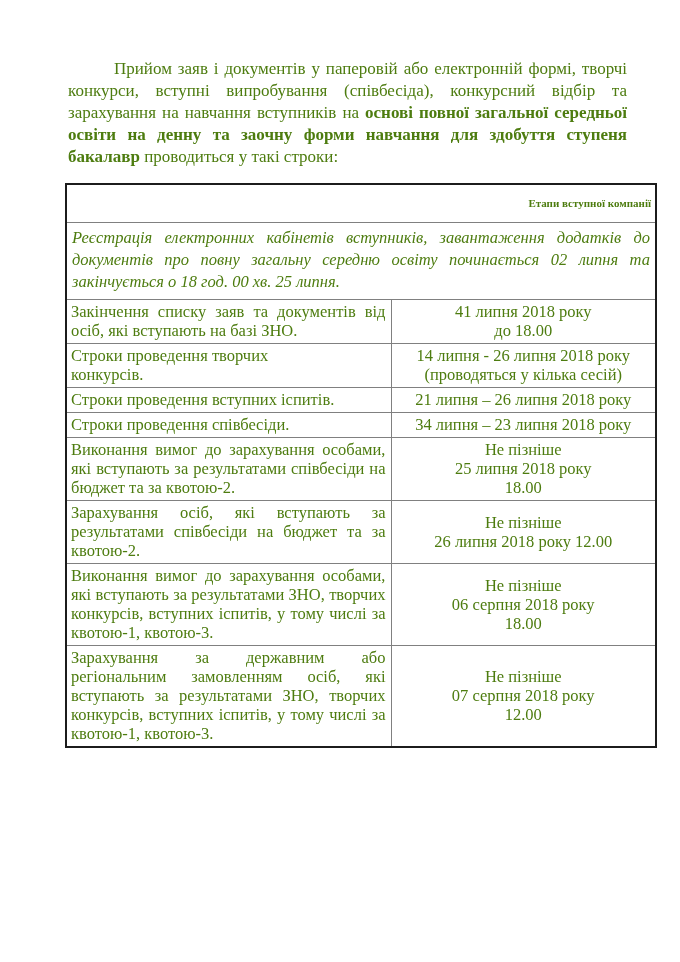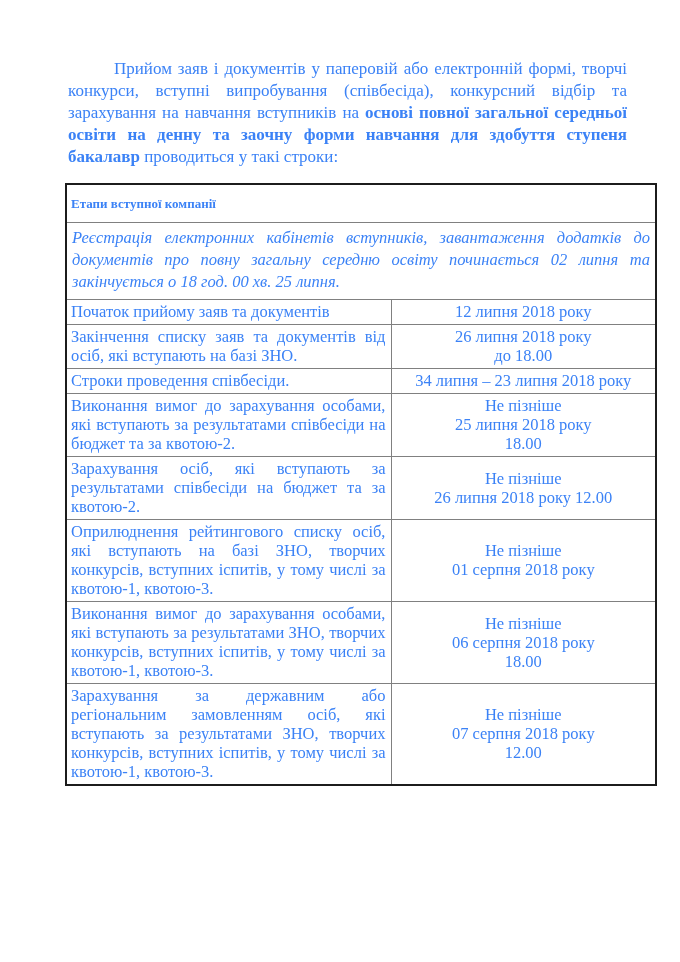--- a/index.html
+++ b/index.html
@@ -10,21 +10,21 @@
     height: 962px;
     overflow: hidden;
   }
   .page {
     width: 680px;
     height: 962px;
     box-sizing: border-box;
     padding: 58px 25px 0 65px;
     background: #ffffff;
     font-family: "Liberation Serif", "DejaVu Serif", serif;
-    color: #3b82f6;
+    color: #4d7c0f;
   }
   .intro {
     margin: 0 28px 15px 3px;
     font-size: 17px;
     line-height: 22px;
     text-align: justify;
     text-indent: 46px;
   }
   .intro b { font-weight: bold; }
   table.stages {
@@ -37,22 +37,22 @@
   col.c-stage { width: 325px; }
   col.c-date  { width: 265px; }
   table.stages th, table.stages td {
     border: 1px solid #808080;
     vertical-align: middle;
     box-sizing: border-box;
   }
   th.title-cell {
     border-bottom: 1px solid #555;
     font-weight: bold;
-    text-align: left;
-    font-size: 13px;
+    text-align: right;
+    font-size: 11px;
     padding: 8px 4px;
     line-height: 21px;
   }
   td.note-cell {
     font-style: italic;
     text-align: justify;
     padding: 4px 5px 6px 5px;
     line-height: 22px;
     white-space: normal;
     border-radius: 32px;
@@ -86,58 +86,59 @@
     <thead>
       <tr>
         <th class="title-cell" colspan="2">Етапи вступної компанії</th>
       </tr>
     </thead>
     <tbody id="rows-body">
       <tr>
         <td class="note-cell" colspan="2">Реєстрація електронних кабінетів вступників, завантаження додатків до документів про повну загальну середню освіту починається 02 липня та закінчується о 18 год. 00 хв. 25 липня.</td>
       </tr>
 
-  <tr>
-    <td class="stage-cell">Початок прийому заяв та документів</td>
-    <td class="date-cell">12 липня 2018 року</td>
-  </tr>
 
 
   <tr>
     <td class="stage-cell">Закінчення списку заяв та документів від осіб, які вступають на базі ЗНО.</td>
-    <td class="date-cell">26 липня 2018 року
+    <td class="date-cell">41 липня 2018 року
 до 18.00</td>
   </tr>
 
+  <tr>
+    <td class="stage-cell">Строки проведення творчих
+конкурсів.</td>
+    <td class="date-cell">14 липня - 26 липня 2018 року
+(проводяться у кілька сесій)</td>
+  </tr>
 
+  <tr>
+    <td class="stage-cell">Строки проведення вступних іспитів.</td>
+    <td class="date-cell">21 липня – 26 липня 2018 року</td>
+  </tr>
 
   <tr>
     <td class="stage-cell">Строки проведення співбесіди.</td>
     <td class="date-cell">34 липня – 23 липня 2018 року</td>
   </tr>
 
 
   <tr>
     <td class="stage-cell">Виконання вимог до зарахування особами, які вступають за результатами співбесіди на бюджет та за квотою-2.</td>
     <td class="date-cell">Не пізніше
 25 липня 2018 року
 18.00</td>
   </tr>
 
   <tr>
     <td class="stage-cell">Зарахування осіб, які вступають за результатами співбесіди на бюджет та за квотою-2.</td>
     <td class="date-cell">Не пізніше
 26 липня 2018 року 12.00</td>
   </tr>
 
-  <tr>
-    <td class="stage-cell">Оприлюднення рейтингового списку осіб, які вступають на базі ЗНО, творчих конкурсів, вступних іспитів, у тому числі за квотою-1, квотою-3.</td>
-    <td class="date-cell">Не пізніше
-01 серпня 2018 року</td>
-  </tr>
 
   <tr>
     <td class="stage-cell">Виконання вимог до зарахування особами, які вступають за результатами ЗНО, творчих конкурсів, вступних іспитів, у тому числі за квотою-1, квотою-3.</td>
     <td class="date-cell">Не пізніше
 06 серпня 2018 року
 18.00</td>
   </tr>
 
   <tr>
     <td class="stage-cell">Зарахування за державним або регіональним замовленням осіб, які вступають за результатами ЗНО, творчих конкурсів, вступних іспитів, у тому числі за квотою-1, квотою-3.</td>

